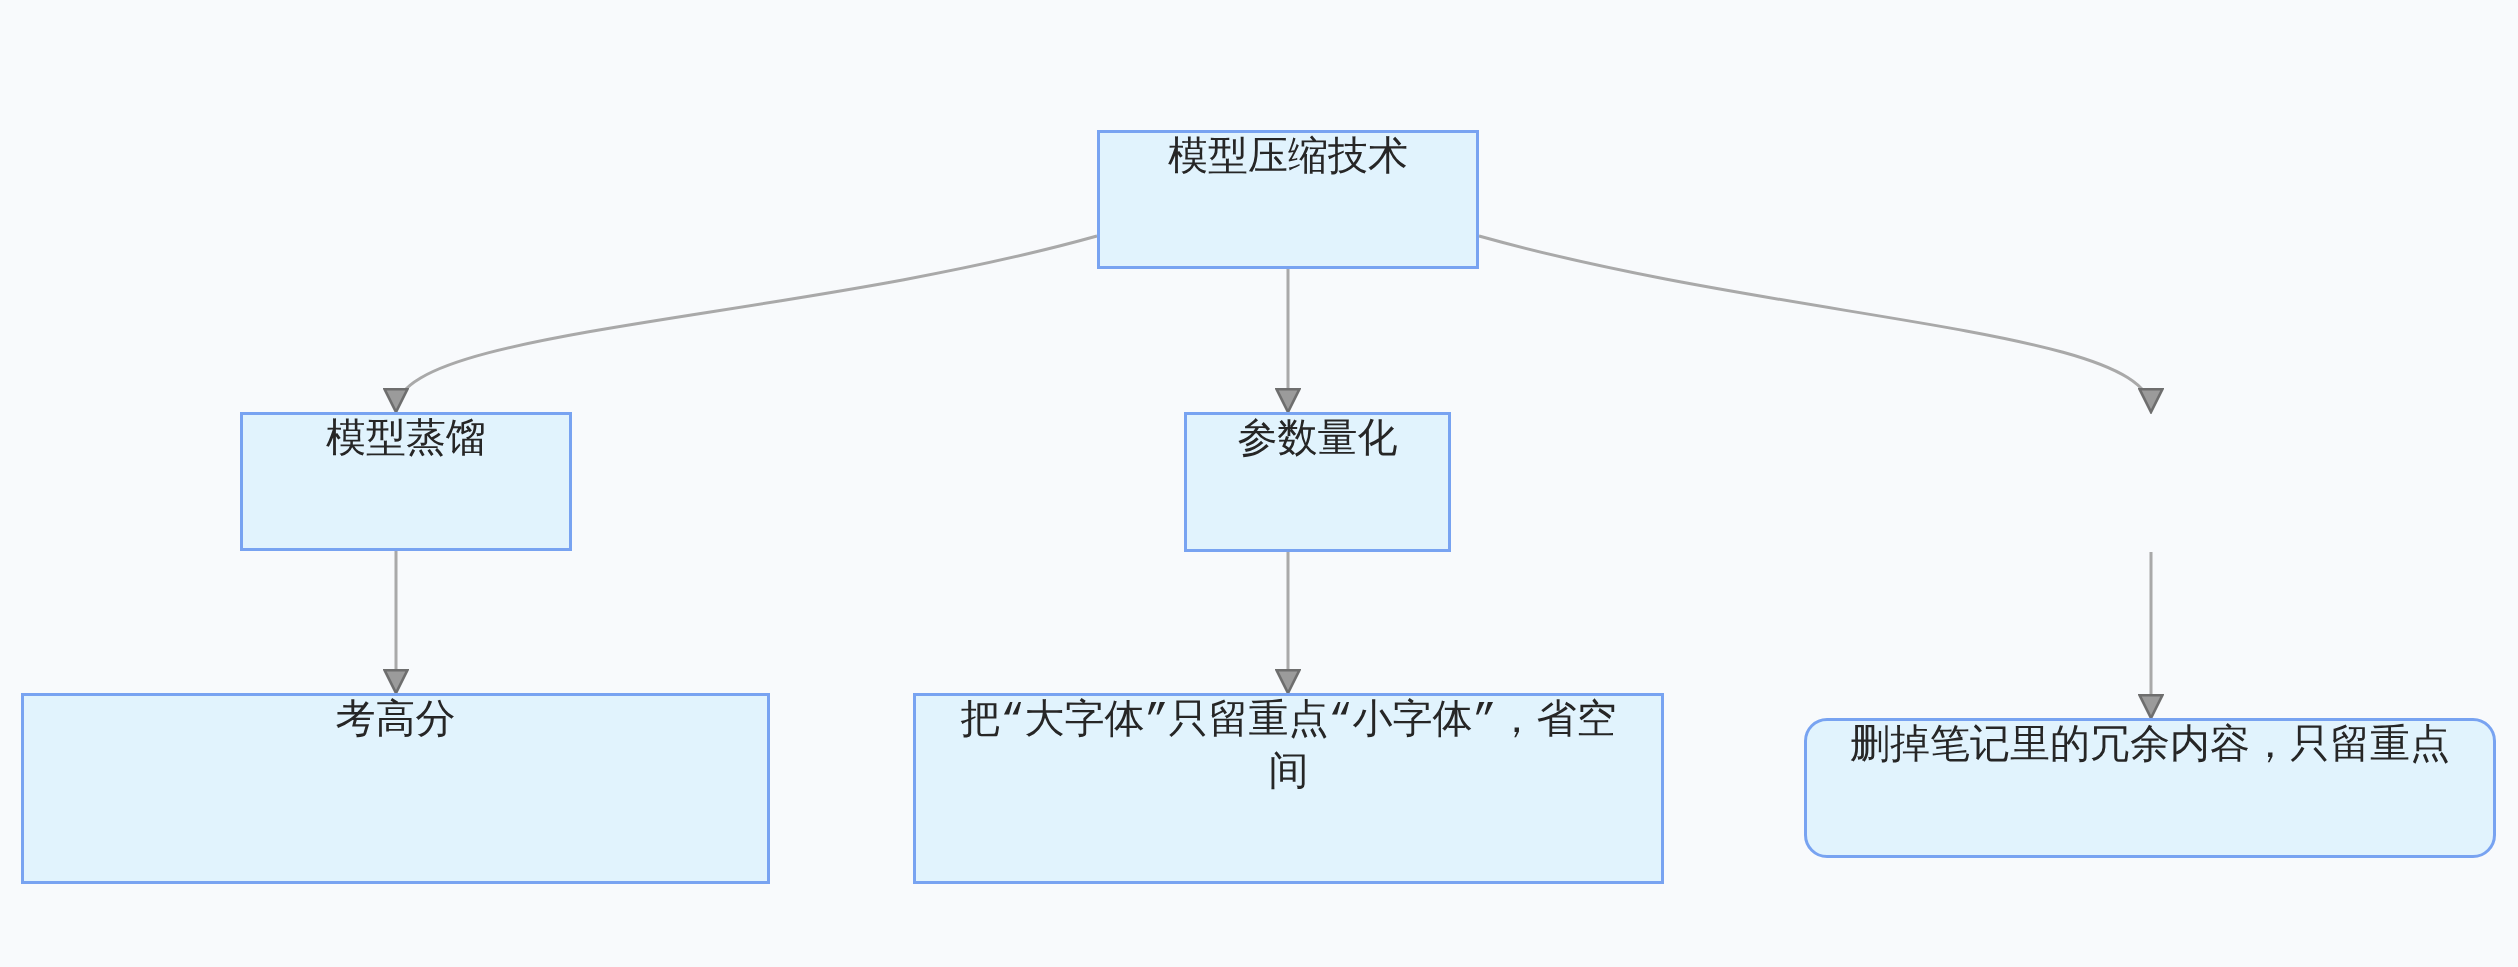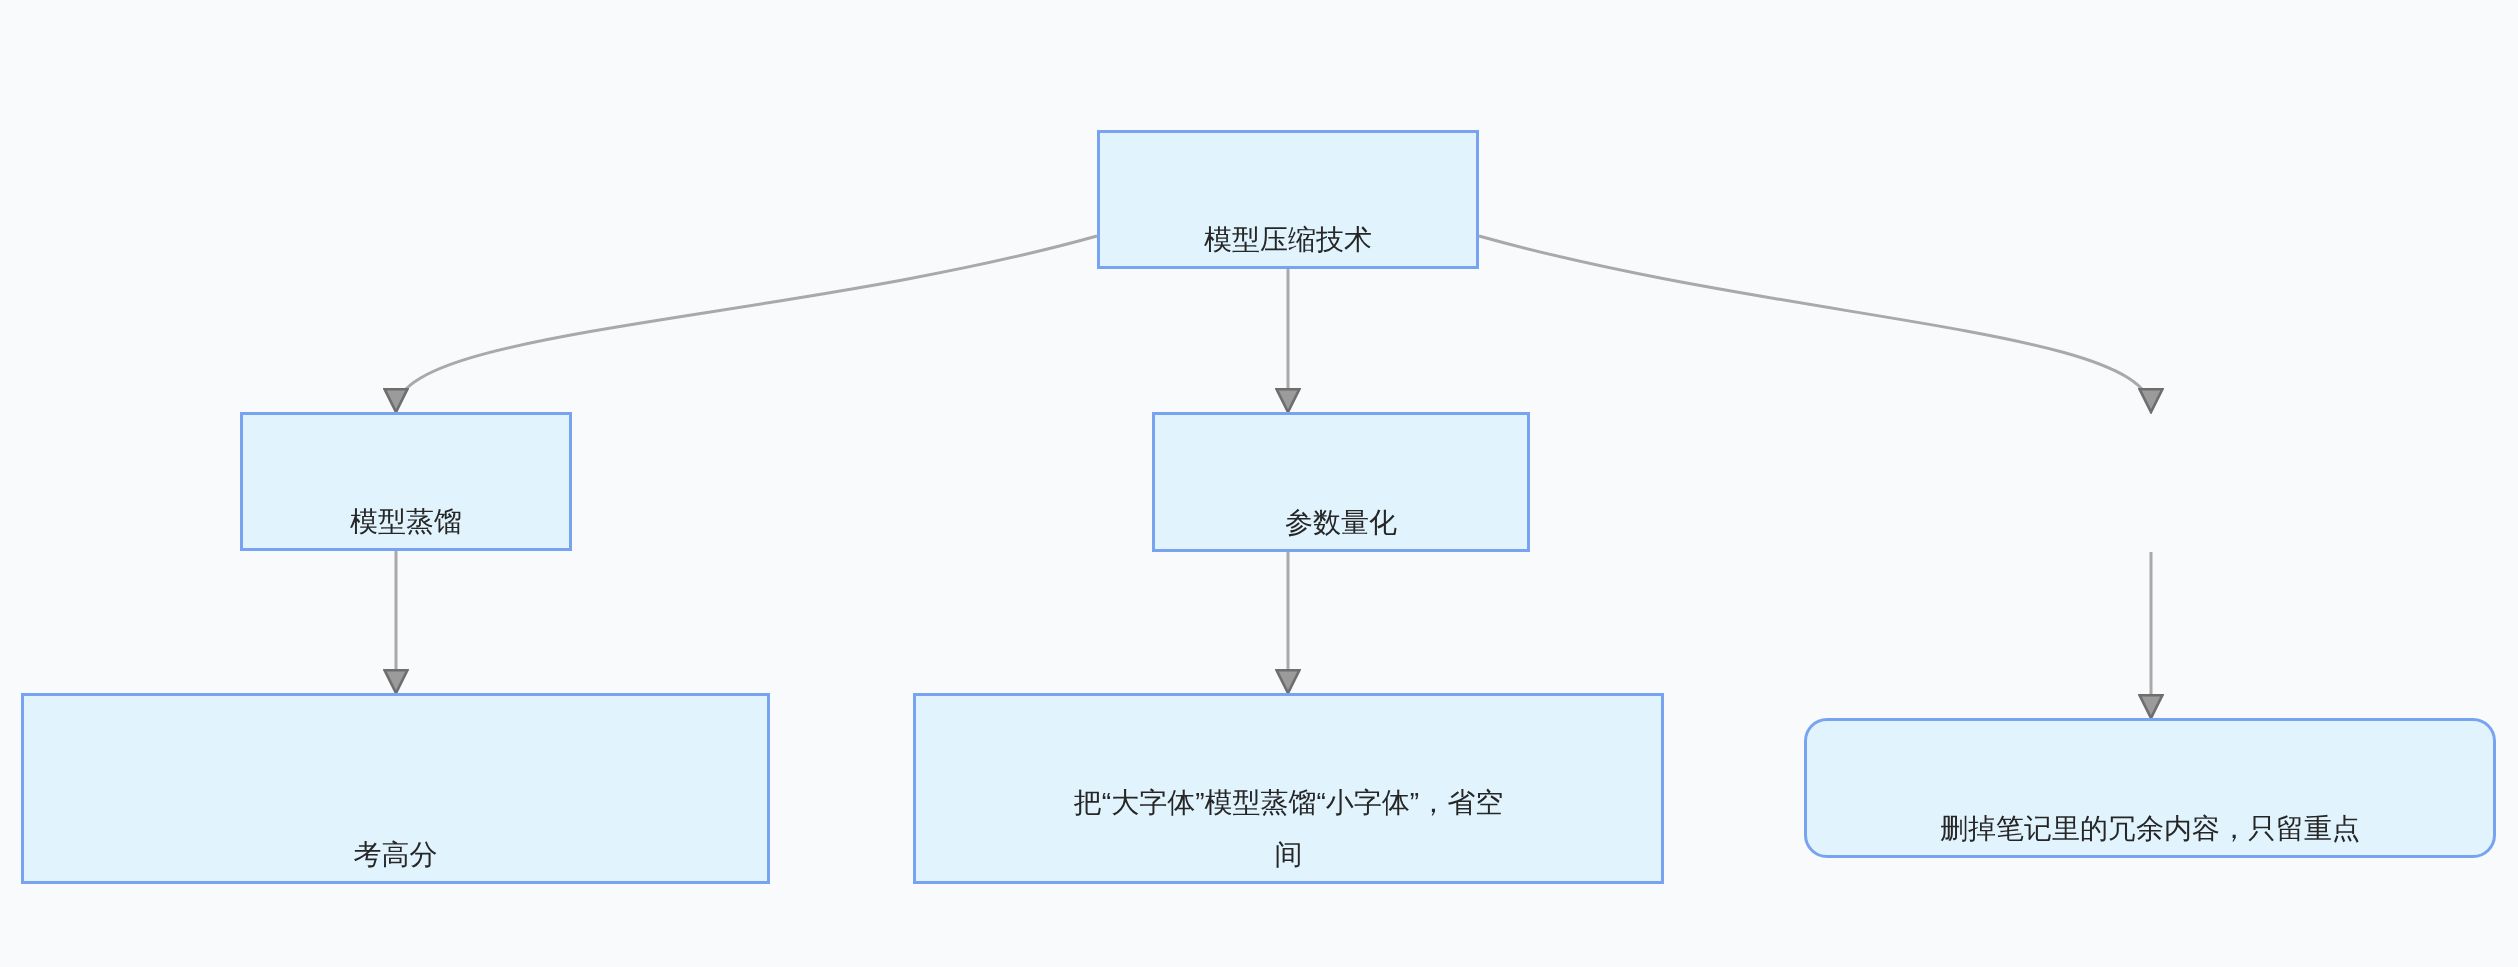--- a/index.html
+++ b/index.html
@@ -25,29 +25,30 @@
   .edges { position: absolute; left: 0; top: 0; width: 2518px; height: 967px; }
   .edge { fill: none; stroke: var(--edge); stroke-width: 3px; }
   .arrowhead-shape { fill: var(--arrowhead-fill); stroke: var(--arrowhead-stroke); stroke-width: 1px; }
   .node {
     position: absolute;
     background: var(--node-fill);
     border: 3px solid var(--node-border);
     display: flex;
     flex-direction: column;
     align-items: center;
-    justify-content: flex-end;
+    justify-content: flex-start;
     text-align: center;
-    font-size: 28px;
+    font-size: 40px;
     line-height: 52px;
+    font-family: Liberation Mono, monospace;
   }
   .node .line { white-space: nowrap; }
   #node-root          { left: 1097px; top: 130px; width: 382px; height: 139px; }
   #node-distillation  { left: 240px;  top: 412px; width: 332px; height: 139px; }
-  #node-quantization  { left: 1152px; top: 412px; width: 378px; height: 140px; }
+  #node-quantization  { left: 1184px; top: 412px; width: 267px; height: 140px; }
   #node-sparsification{ left: 2012px; top: 412px; width: 278px; height: 140px; }
   #desc-distillation  { left: 21px;   top: 693px; width: 749px; height: 191px; }
   #desc-quantization  { left: 913px;  top: 693px; width: 751px; height: 191px; }
   #desc-sparsification{ left: 1804px; top: 718px; width: 692px; height: 140px; border-radius: 23px; }
 </style>
 </head>
 <body>
 
 <div class="canvas">
 
@@ -76,21 +77,21 @@
   <div class="node" id="node-quantization">
     <span class="line">参数量化</span>
   </div>
 
 
   <div class="node" id="desc-distillation">
     <div class="line">考高分</div>
   </div>
 
   <div class="node" id="desc-quantization">
-    <div class="line">把“大字体”模型蒸馏“小字体”，省空</div>
+    <div class="line">把“大字体”只留重点“小字体”，省空</div>
     <div class="line">间</div>
   </div>
 
   <div class="node" id="desc-sparsification">
     <div class="line">删掉笔记里的冗余内容，只留重点</div>
   </div>
 
 </div>
 
 </body></html>

